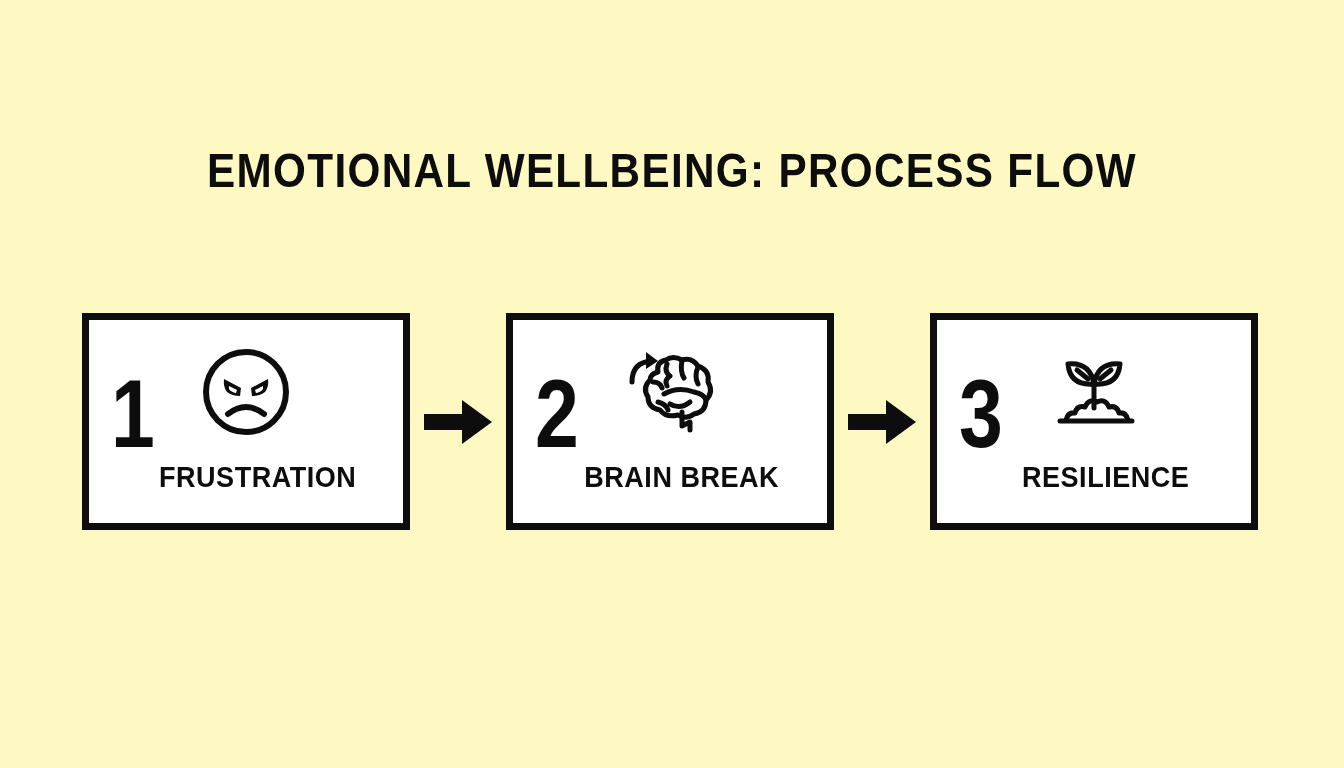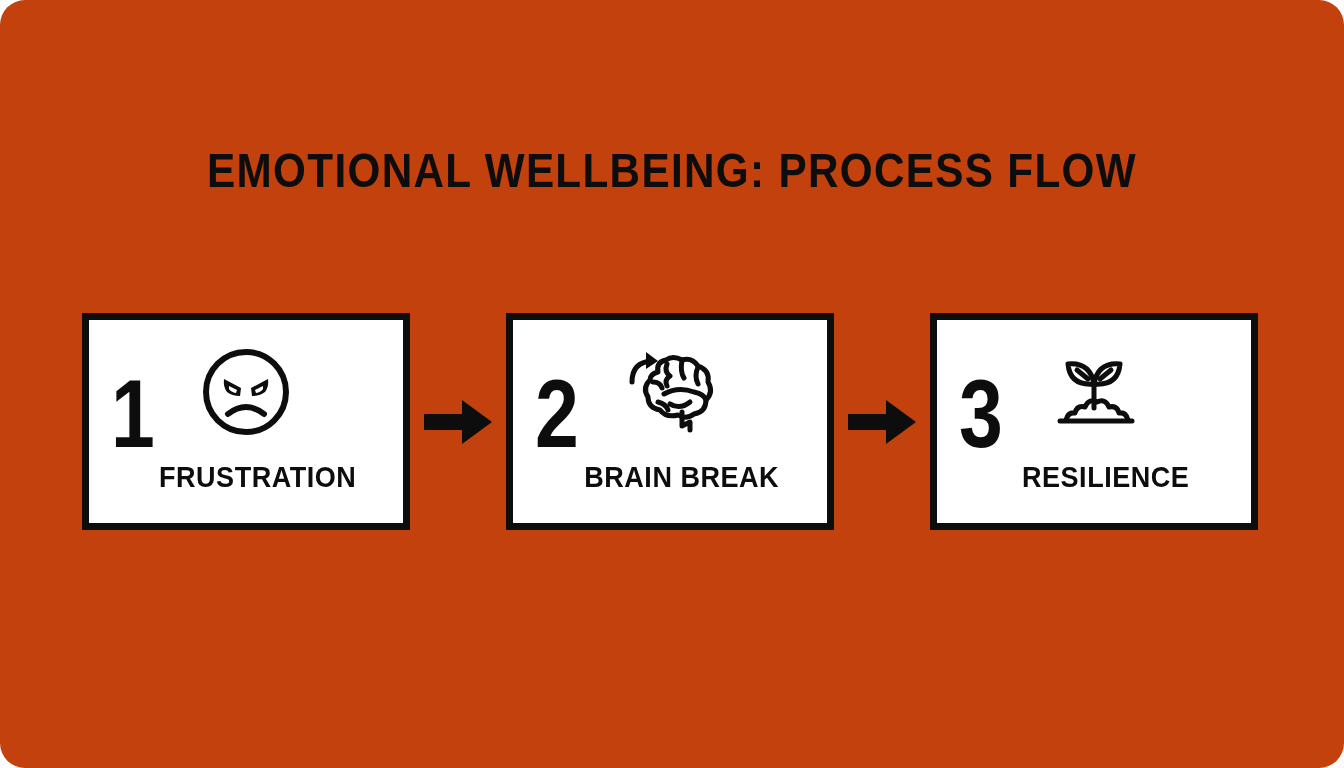--- a/index.html
+++ b/index.html
@@ -11,22 +11,21 @@
     width: 1344px;
     height: 768px;
     background: #fdfdfe;
     font-family: "Liberation Sans", sans-serif;
     overflow: hidden;
   }
   #canvas {
     position: relative;
     width: 1344px;
     height: 768px;
-    background: #c2410c;
-    border-radius: 25px;
+    background: #fef9c3;
   }
 
   
   .title {
     position: absolute;
     left: 0;
     top: 143px;
     width: 1344px;
     text-align: center;
     font-family: "Liberation Sans", sans-serif;

